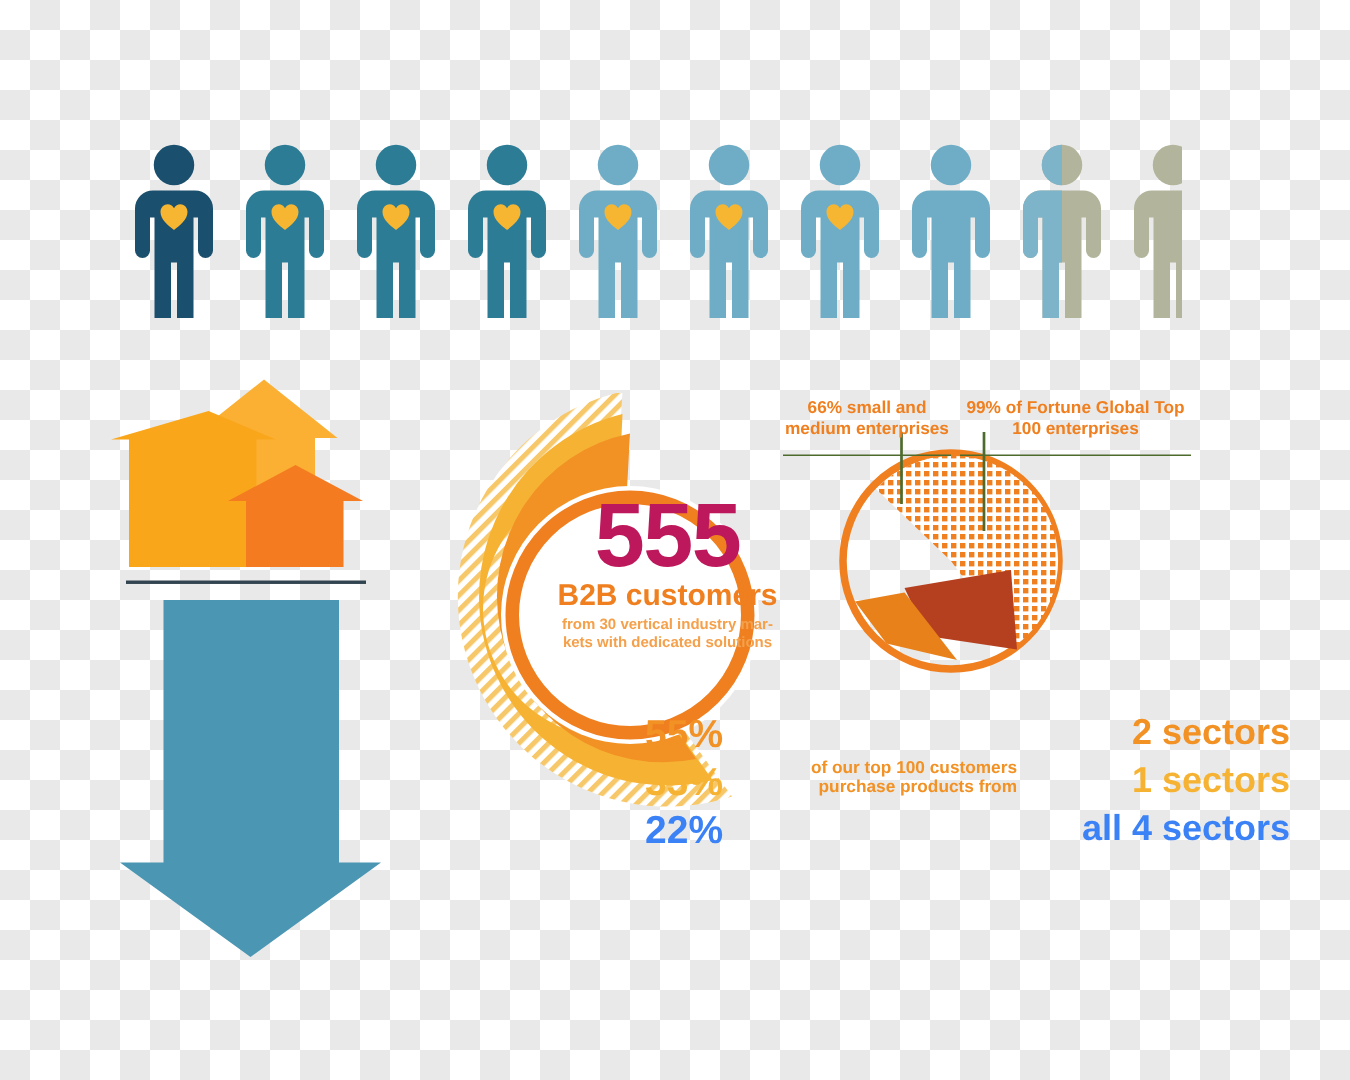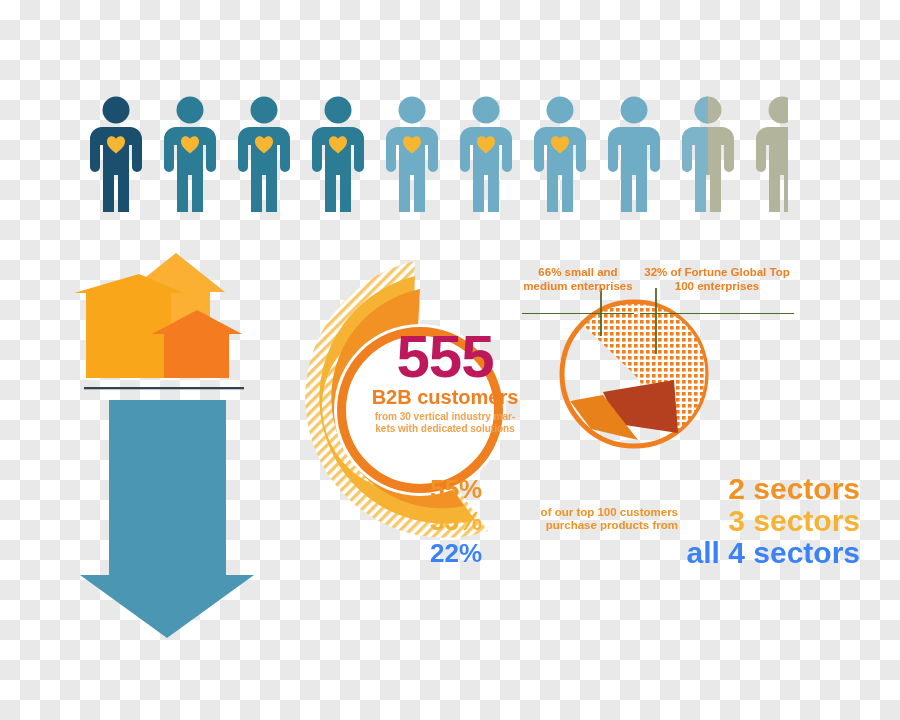--- a/index.html
+++ b/index.html
@@ -91,21 +91,21 @@
     height: 156px;
   }
   .pie-label {
     position: absolute;
     font-size: 11.5px;
     font-weight: bold;
     line-height: 14px;
     color: #ef7f1f;
     text-align: center;
     border-bottom: 1.6px solid #4e6b2e;
-    padding-bottom: 20px;
+    padding-bottom: 10px;
   }
   #pie-label-sme { left: 522px; top: 265px; width: 112px; }
   #pie-label-fortune { left: 640px; top: 265px; width: 154px; }
 
   
   #stats {
     position: absolute;
     left: 430px;
     top: 474px;
     width: 430px;
@@ -123,21 +123,21 @@
     width: 70px;
     font-size: 26px;
     font-weight: bold;
     line-height: 30px;
     text-align: left;
   }
   .stat-sector {
     position: absolute;
     right: 0;
     width: 230px;
-    font-size: 30px;
+    font-size: 24px;
     font-weight: bold;
     line-height: 30px;
     text-align: right;
   }
   .c-orange  { color: #f29124; }
   .c-gold    { color: #f6b333; }
   .c-lgold   { color: #3b82f6; }
   #stats-middle {
     position: absolute;
     left: 68px;
@@ -316,30 +316,30 @@
       </g>
     </svg>
   </div>
 
   <svg class="abs" style="left:590px; top:288px;" width="120" height="72">
     <line x1="11" y1="0" x2="11" y2="48" stroke="#4e6b2e" stroke-width="1.8"></line>
     <line x1="66" y1="0" x2="66" y2="66" stroke="#4e6b2e" stroke-width="1.8"></line>
   </svg>
 
   <div id="pie-label-sme" class="pie-label">66% small and medium enterprises</div>
-  <div id="pie-label-fortune" class="pie-label">32% of Fortune Global Top 100 enterprises</div>
+  <div id="pie-label-fortune" class="pie-label">99% of Fortune Global Top 100 enterprises</div>
 
   <div id="stats">
     <div class="stat-row" style="top:0">
       <span class="stat-pct c-orange">55%</span>
       <span class="stat-sector c-orange">2 sectors</span>
     </div>
     <div class="stat-row" style="top:32px">
       <span class="stat-pct c-gold">33%</span>
-      <span class="stat-sector c-gold">3 sectors</span>
+      <span class="stat-sector c-gold">1 sectors</span>
     </div>
     <div class="stat-row" style="top:64px">
       <span class="stat-pct c-lgold">22%</span>
       <span class="stat-sector c-lgold">all 4 sectors</span>
     </div>
     <div id="stats-middle">
       <div>of our top 100 customers</div>
       <div>purchase products from</div>
     </div>
   </div>

